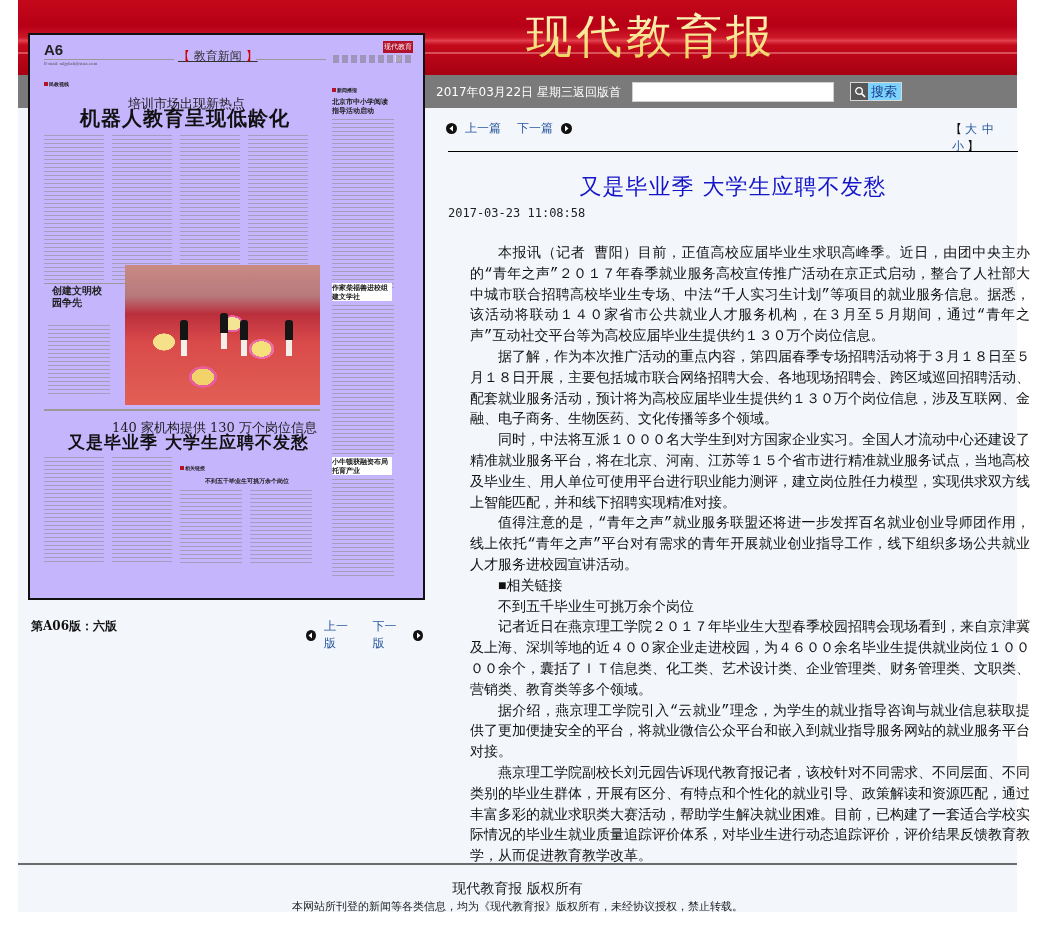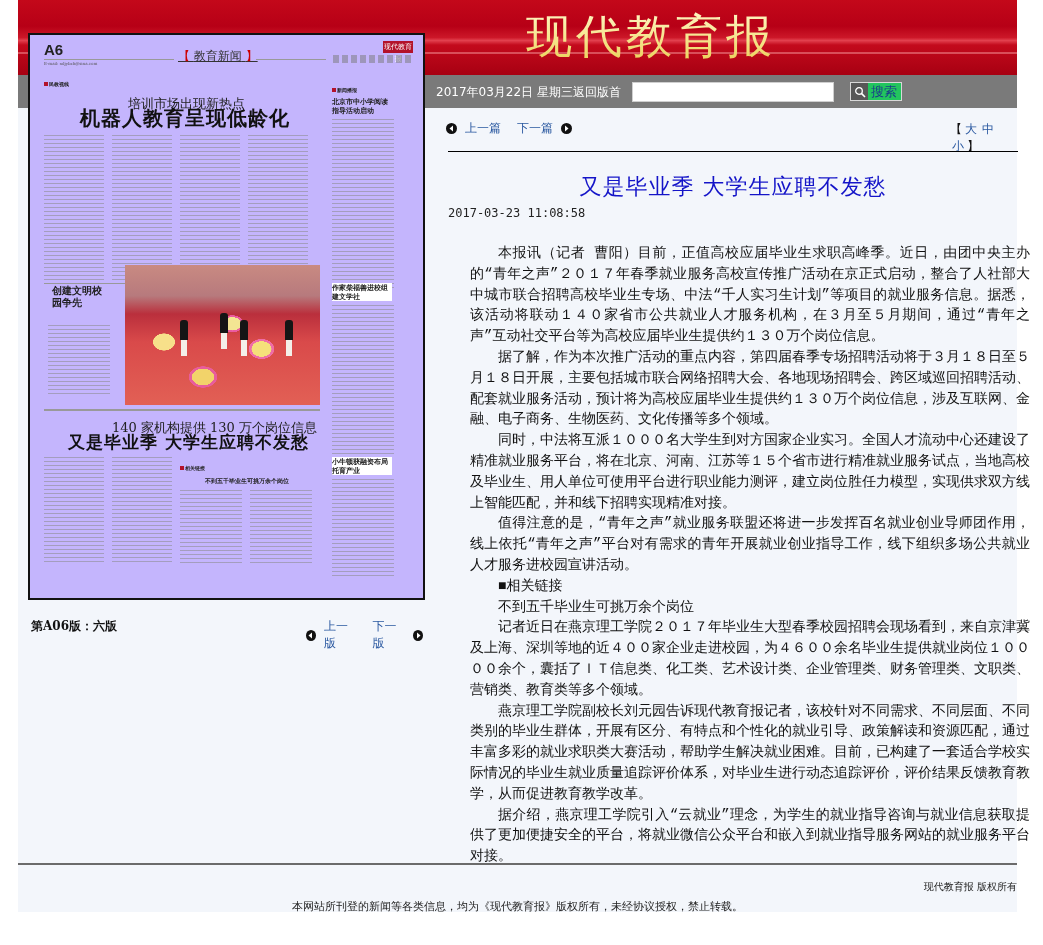--- a/index.html
+++ b/index.html
@@ -34,21 +34,21 @@
     position: absolute; left: 418px; top: 9px; font-size: 12px; color: #ffffff;
   }
   .toolbar .back-link {
     position: absolute; left: 555px; top: 9px; font-size: 12px; color: #ffffff; text-decoration: none;
   }
   .toolbar .search-input {
     position: absolute; left: 614px; top: 7px; width: 196px; height: 18px; border: 1px solid #cfcfcf;
     background: #fff; padding: 0 2px; font-size: 12px; box-sizing: content-box;
   }
   .toolbar .search-btn {
-    position: absolute; left: 832px; top: 7px; height: 19px; width: 52px; background: #22c55e;
+    position: absolute; left: 832px; top: 7px; height: 19px; width: 52px; background: #7dd3fc;
     border: 1px solid #d8d8d8; box-sizing: border-box; display: flex; align-items: center; padding: 0;
   }
   .search-btn .mag {
     width: 17px; height: 17px; background: #575757; display: flex; align-items: center; justify-content: center;
   }
   .search-btn .lbl { font-size: 13px; color: #1a3b8a; margin-left: 3px; }
 
   .paper-frame {
     position: absolute; left: 10px; top: 33px; width: 393px; height: 563px;
     border: 2px solid #111; background: #c4b5fd; overflow: hidden;
@@ -91,21 +91,21 @@
   .font-size { position: absolute; left: 932px; top: 121px; font-size: 12px; color: #111; letter-spacing: 1px; }
   .font-size a { color: #2a58a0; text-decoration: none; margin: 0 2px; }
   .hline { position: absolute; left: 430px; top: 151px; width: 570px; height: 1px; background: #000; }
 
   .article-title { position: absolute; left: 430px; top: 172px; width: 570px; text-align: center; font-size: 22px; color: #1414c8; letter-spacing: 1px; }
   .article-time { position: absolute; left: 430px; top: 206px; width: 570px; text-align: left; font-size: 12px; color: #222; font-family: "DejaVu Sans Mono", monospace; }
   .article-body { position: absolute; left: 452px; top: 243px; width: 560px; font-size: 14px; line-height: 20.8px; color: #111; font-family: Liberation Mono, monospace; }
   .article-body p { margin: 0; text-indent: 2em; text-align: justify; }
 
   .footer-line { position: absolute; left: 0; top: 863px; width: 999px; height: 2px; background: #6b6b6b; }
-  .footer-1 { position: absolute; left: 0; top: 880px; width: 999px; text-align: right; font-size: 10px; color: #222; }
+  .footer-1 { position: absolute; left: 0; top: 880px; width: 999px; text-align: center; font-size: 14px; color: #222; }
   .footer-2 { position: absolute; left: 0; top: 899px; width: 999px; text-align: center; font-size: 11px; color: #222; }
 </style>
 </head>
 <body>
 
 <div class="page">
 
   <div class="masthead">
     <div class="shine"></div>
     <div class="logo">现代教育报</div>
@@ -217,20 +217,20 @@
   <div class="article-time">2017-03-23 11:08:58</div>
 
   <div class="article-body">
     <p>本报讯（记者 曹阳）目前，正值高校应届毕业生求职高峰季。近日，由团中央主办的“青年之声”２０１７年春季就业服务高校宣传推广活动在京正式启动，整合了人社部大中城市联合招聘高校毕业生专场、中法“千人实习生计划”等项目的就业服务信息。据悉，该活动将联动１４０家省市公共就业人才服务机构，在３月至５月期间，通过“青年之声”互动社交平台等为高校应届毕业生提供约１３０万个岗位信息。</p>
     <p>据了解，作为本次推广活动的重点内容，第四届春季专场招聘活动将于３月１８日至５月１８日开展，主要包括城市联合网络招聘大会、各地现场招聘会、跨区域巡回招聘活动、配套就业服务活动，预计将为高校应届毕业生提供约１３０万个岗位信息，涉及互联网、金融、电子商务、生物医药、文化传播等多个领域。</p>
     <p>同时，中法将互派１０００名大学生到对方国家企业实习。全国人才流动中心还建设了精准就业服务平台，将在北京、河南、江苏等１５个省市进行精准就业服务试点，当地高校及毕业生、用人单位可使用平台进行职业能力测评，建立岗位胜任力模型，实现供求双方线上智能匹配，并和线下招聘实现精准对接。</p>
     <p>值得注意的是，“青年之声”就业服务联盟还将进一步发挥百名就业创业导师团作用，线上依托“青年之声”平台对有需求的青年开展就业创业指导工作，线下组织多场公共就业人才服务进校园宣讲活动。</p>
     <p>■相关链接</p>
     <p>不到五千毕业生可挑万余个岗位</p>
     <p>记者近日在燕京理工学院２０１７年毕业生大型春季校园招聘会现场看到，来自京津冀及上海、深圳等地的近４００家企业走进校园，为４６００余名毕业生提供就业岗位１００００余个，囊括了ＩＴ信息类、化工类、艺术设计类、企业管理类、财务管理类、文职类、营销类、教育类等多个领域。</p>
+    <p>据介绍，燕京理工学院引入“云就业”理念，为学生的就业指导咨询与就业信息获取提供了更加便捷安全的平台，将就业微信公众平台和嵌入到就业指导服务网站的就业服务平台对接。</p>
     <p>燕京理工学院副校长刘元园告诉现代教育报记者，该校针对不同需求、不同层面、不同类别的毕业生群体，开展有区分、有特点和个性化的就业引导、政策解读和资源匹配，通过丰富多彩的就业求职类大赛活动，帮助学生解决就业困难。目前，已构建了一套适合学校实际情况的毕业生就业质量追踪评价体系，对毕业生进行动态追踪评价，评价结果反馈教育教学，从而促进教育教学改革。</p>
-    <p>据介绍，燕京理工学院引入“云就业”理念，为学生的就业指导咨询与就业信息获取提供了更加便捷安全的平台，将就业微信公众平台和嵌入到就业指导服务网站的就业服务平台对接。</p>
   </div>
 
   <div class="footer-line"></div>
   <div class="footer-1">现代教育报 版权所有</div>
   <div class="footer-2">本网站所刊登的新闻等各类信息，均为《现代教育报》版权所有，未经协议授权，禁止转载。</div>
 </div>
 
 </body></html>

